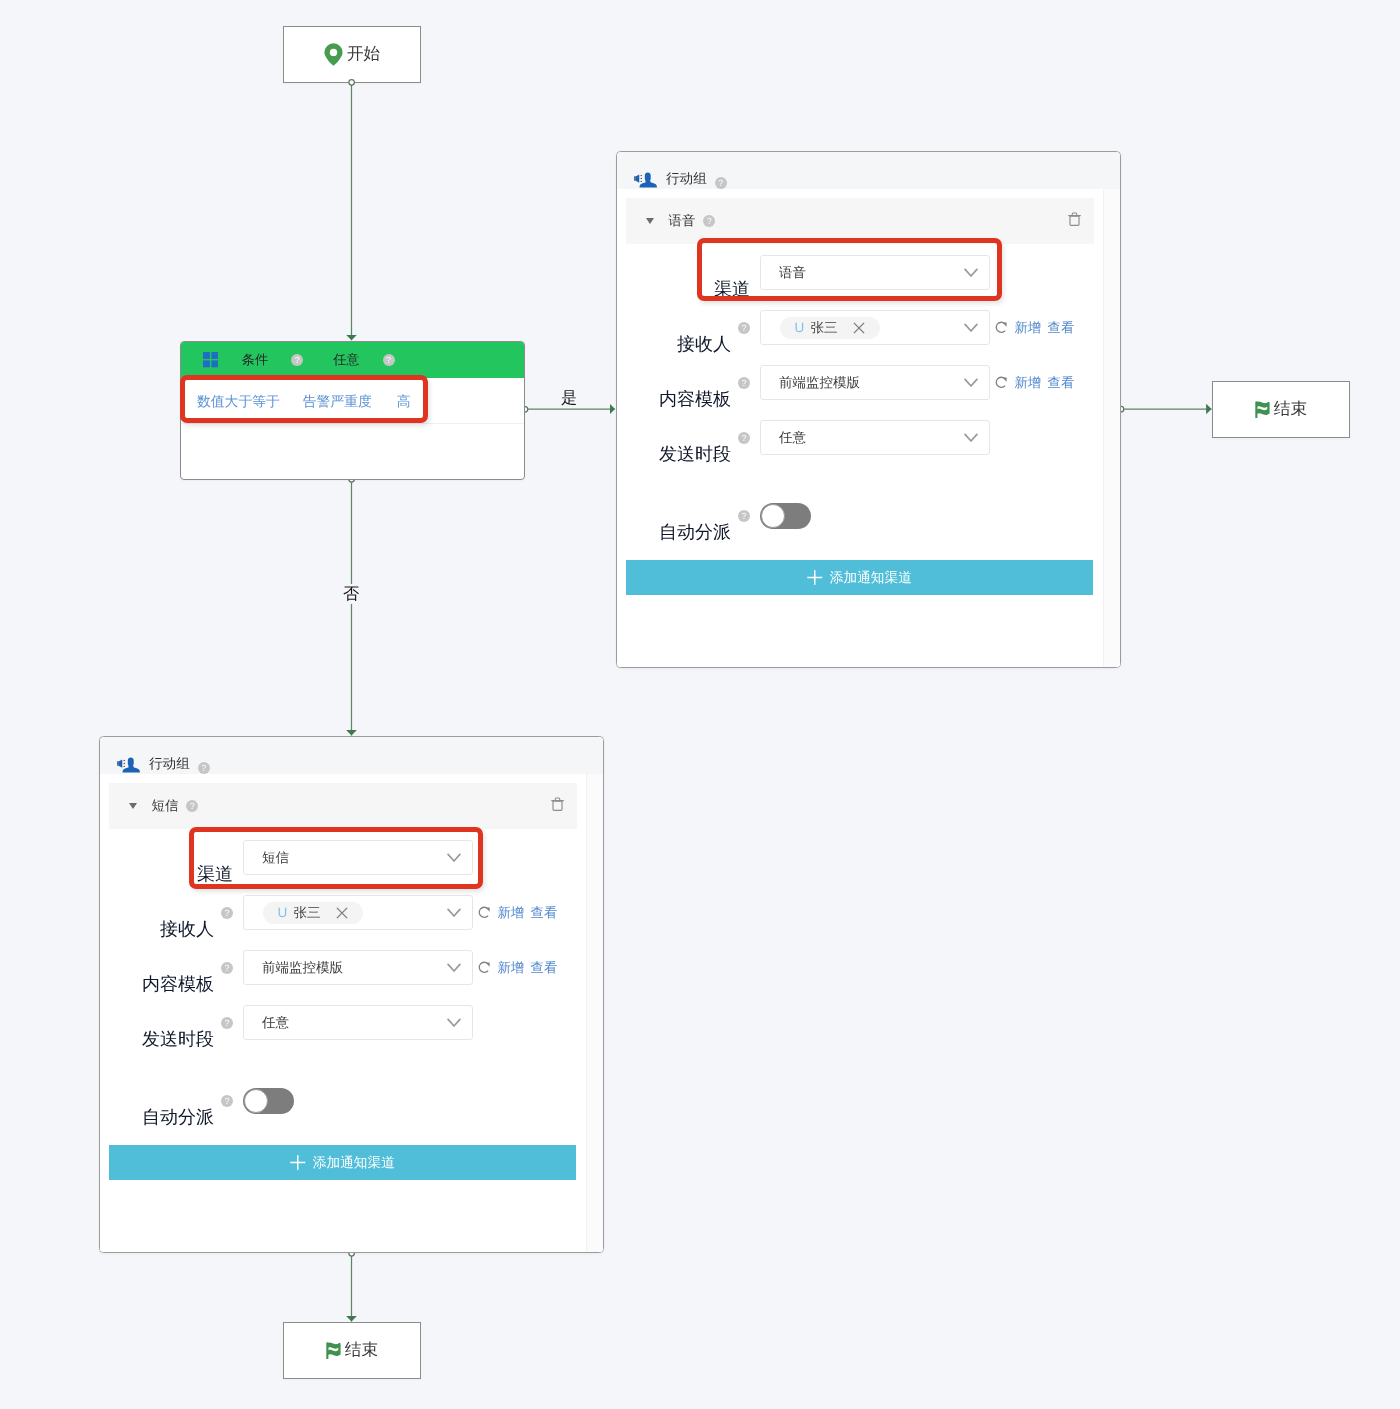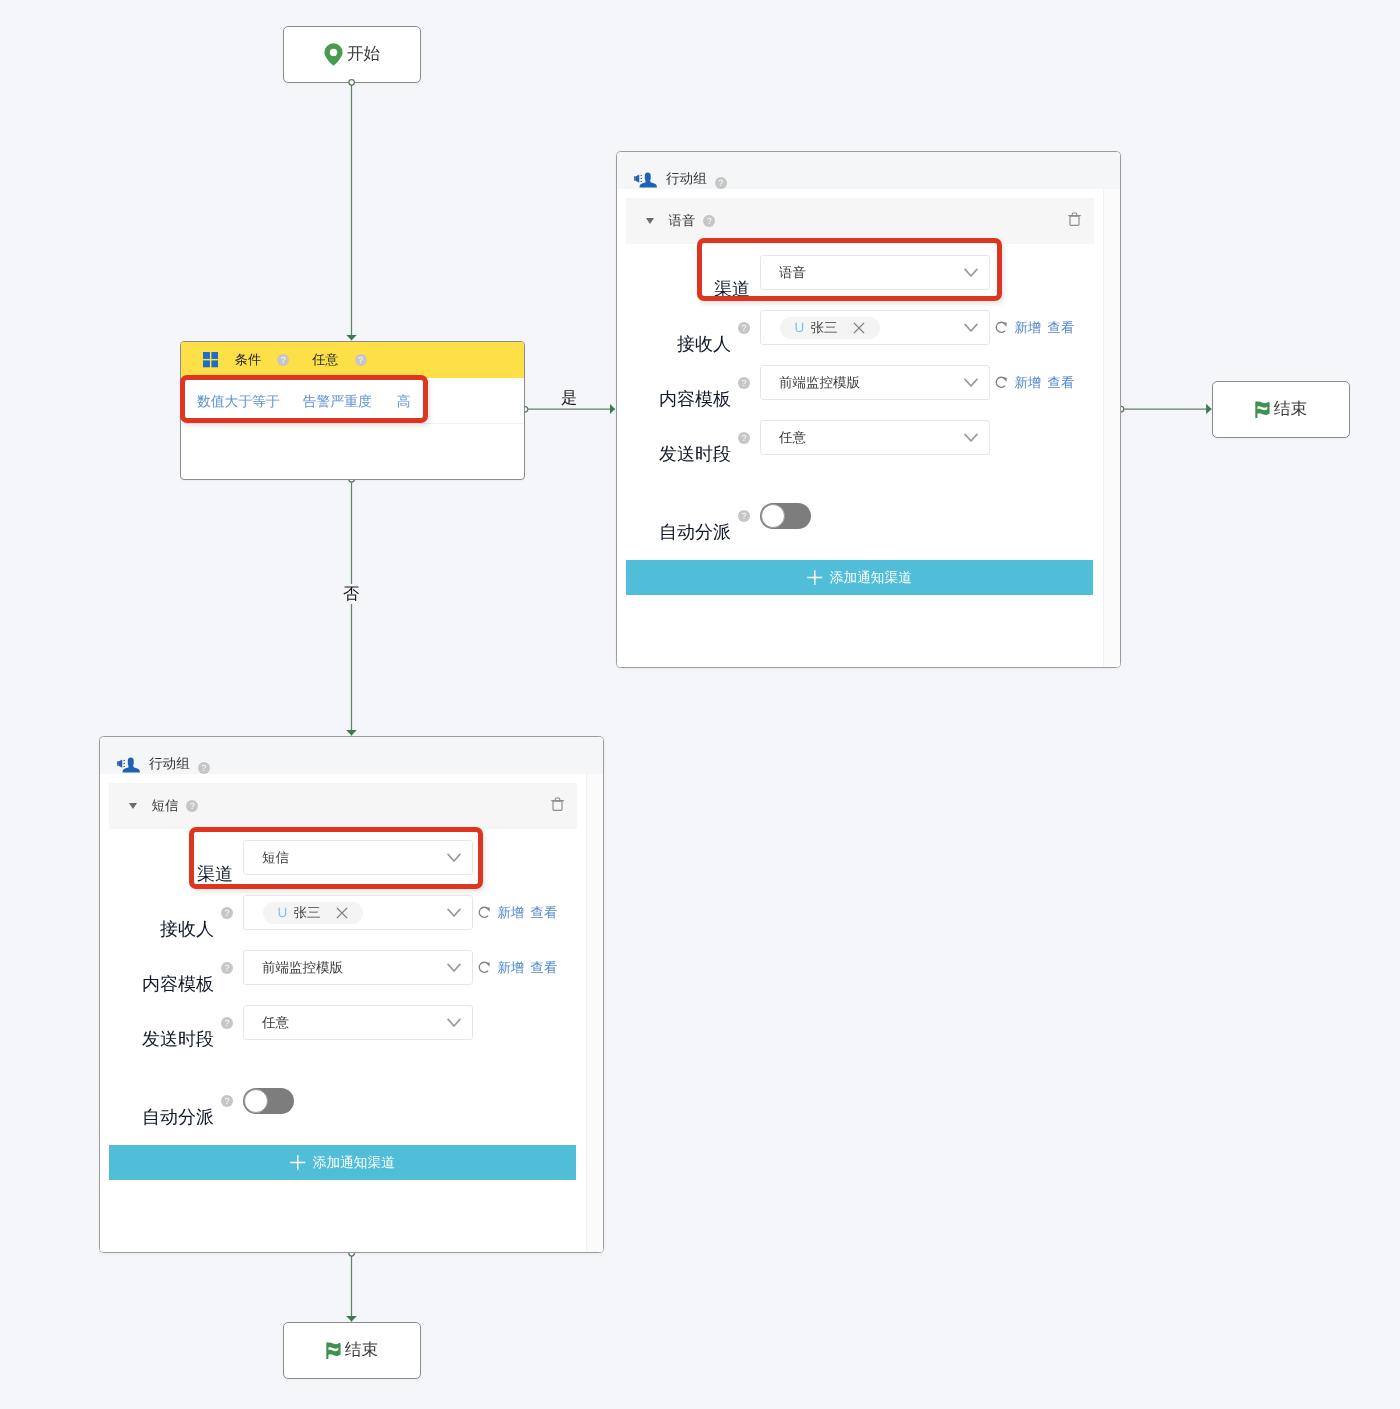--- a/index.html
+++ b/index.html
@@ -7,30 +7,30 @@
        font-family:"Liberation Sans",sans-serif;
        -webkit-font-smoothing:antialiased;
        text-rendering:geometricPrecision;
        overflow:hidden;position:relative;}
   .canvas{position:absolute;left:0;top:0;width:1400px;height:1409px;
           transform:translateZ(0);}
   .edges{position:absolute;left:0;top:0;width:1400px;height:1409px;pointer-events:none;z-index:2;}
 
   
   .term{position:absolute;z-index:3;width:138px;height:57px;box-sizing:border-box;background:#fff;
-        border:1px solid #8c8c8c;border-radius:5px;
+        border:1px solid #8c8c8c;border-radius:0;
         box-shadow:0 1px 2px rgba(0,0,0,.04);
         display:flex;align-items:center;justify-content:center;gap:4px;}
   .term .tlabel{font-size:16.6px;color:#3a3a3a;line-height:1;}
 
   
   .cond{position:absolute;z-index:3;box-sizing:border-box;background:#fff;border:1px solid #8c8c8c;border-radius:4px;
         box-shadow:0 1px 2px rgba(0,0,0,.04);overflow:hidden;}
-  .cond-head{height:36px;background:#fde047;display:flex;align-items:center;
-             padding-left:21.5px;gap:10px;box-sizing:border-box;}
+  .cond-head{height:36px;background:#22c55e;display:flex;align-items:center;
+             padding-left:21.5px;gap:17px;box-sizing:border-box;}
   .cond-head .ctitle{font-size:13.2px;color:#262626;margin-left:7px;line-height:1;}
   .cond-row{height:45px;display:flex;align-items:center;padding:4px 0 0 16px;
             font-size:13.8px;color:#5a92d6;box-sizing:border-box;}
   .cond-row .seg{white-space:nowrap;}
   .cond-divider{height:1px;background:#f0f0f0;}
   .cond-rest{height:53px;}
 
   
   .panel{position:absolute;z-index:3;width:505px;height:517px;box-sizing:border-box;background:#fff;
          border:1px solid #9b9b9b;border-radius:4.5px;

